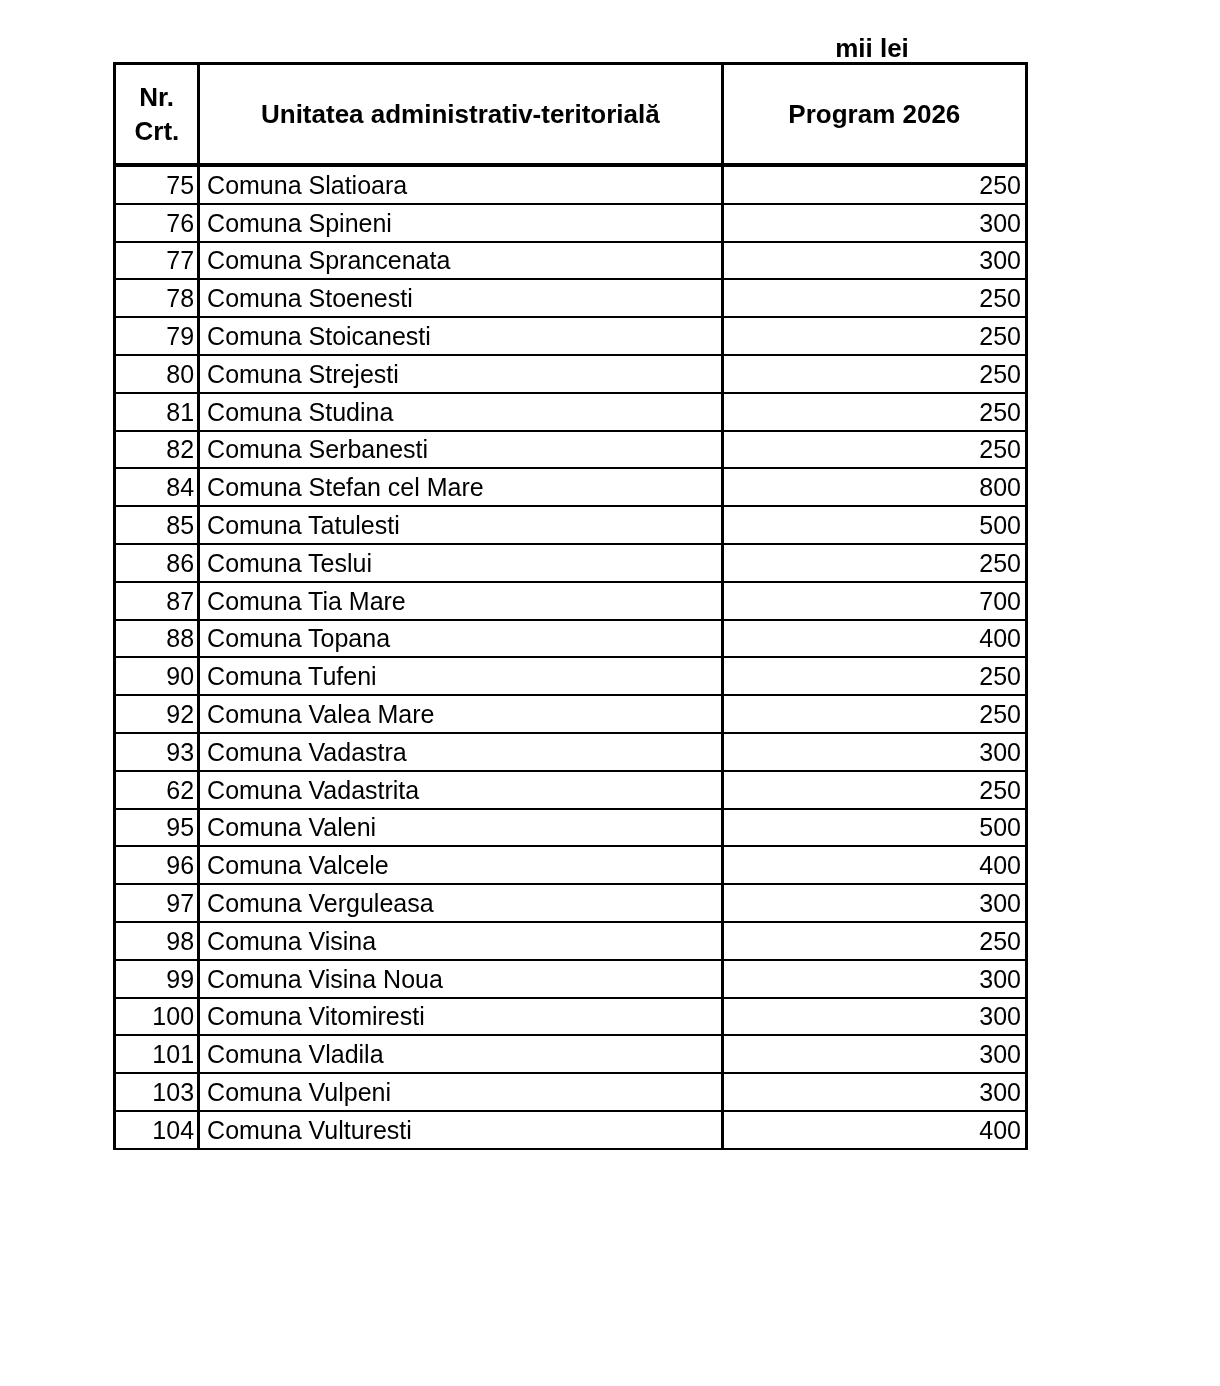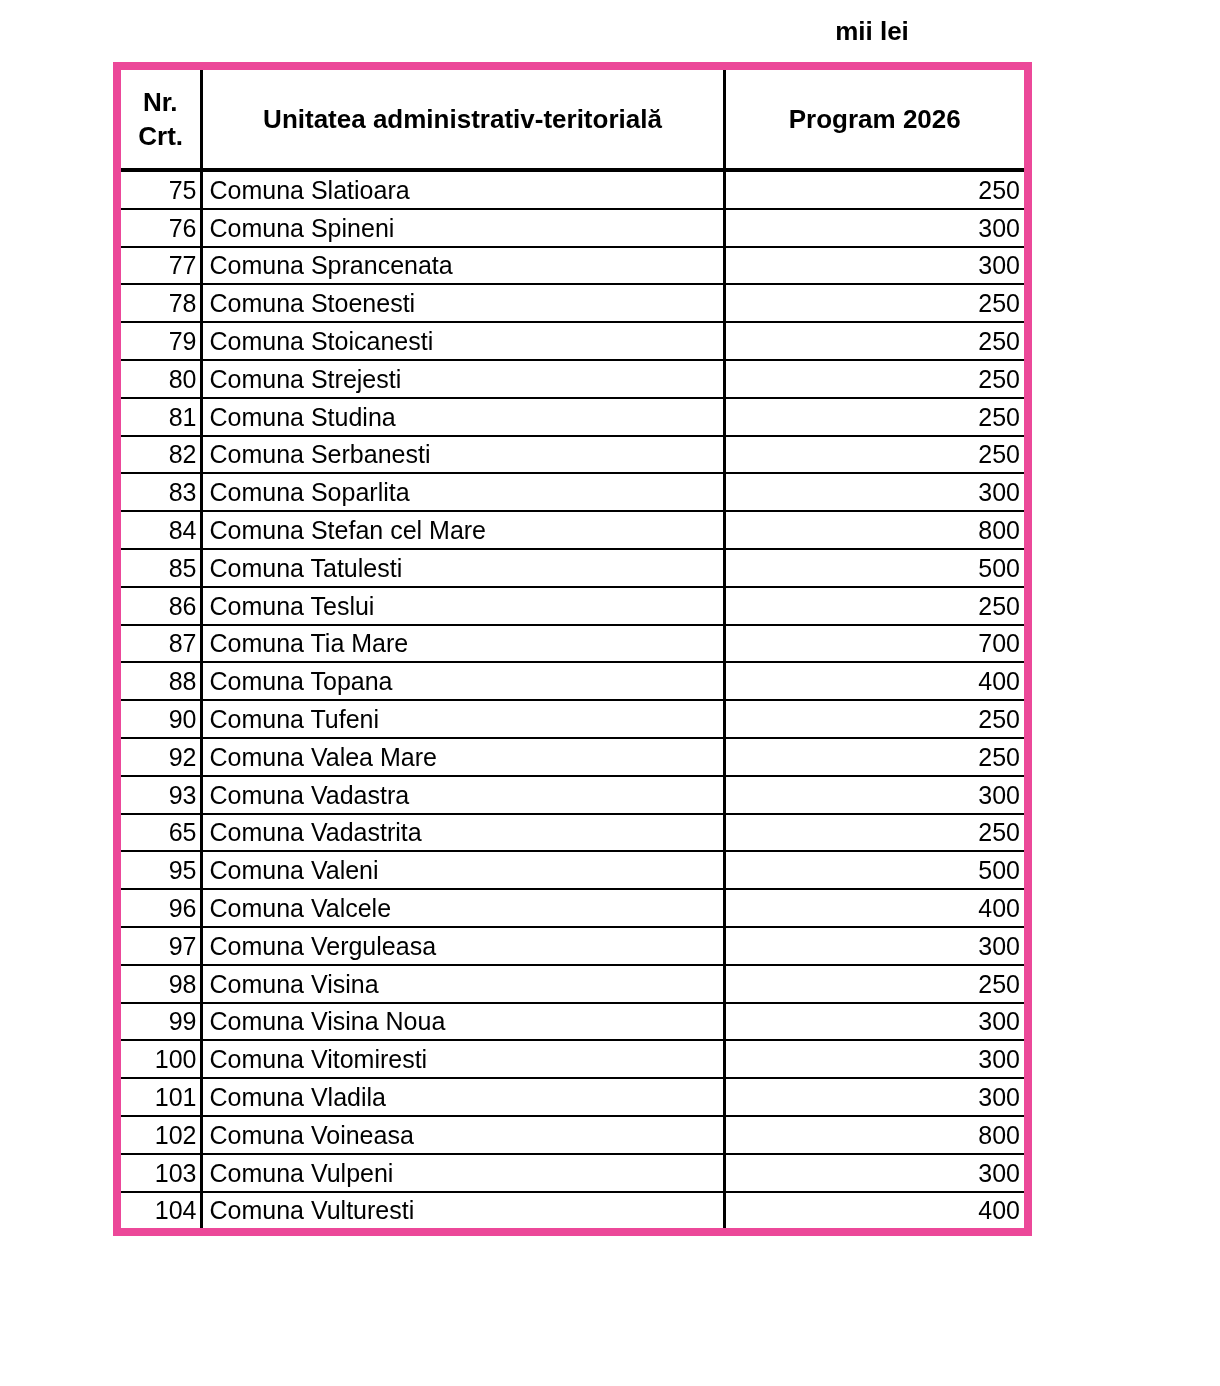--- a/index.html
+++ b/index.html
@@ -11,33 +11,33 @@
       width: 1220px;
       height: 1386px;
       position: relative;
       font-family: "Liberation Sans", sans-serif;
       color: #000;
     }
     .unit-label {
       position: absolute;
       left: 722px;
       width: 300px;
-      top: 15px;
+      top: 32px;
       text-align: center;
       font-weight: bold;
       font-size: 26px;
       line-height: 32px;
     }
     table.budget {
       position: absolute;
       left: 113px;
       top: 62px;
       width: 915px;
       border-collapse: collapse;
-      border: 8px solid #ec4899;
+      border: 2px solid #ec4899;
       table-layout: fixed;
     }
     table.budget col.c-nr { width: 84px; }
     table.budget col.c-name { width: 523px; }
     table.budget col.c-val { width: 304px; }
     table.budget th {
       height: 98px;
       border: 3px solid #000;
       border-bottom-width: 4px;
       font-weight: bold;
@@ -116,25 +116,20 @@
         <td class="nr">81</td>
         <td class="name">Comuna Studina</td>
         <td class="val">250</td>
       </tr>
     <tr>
         <td class="nr">82</td>
         <td class="name">Comuna Serbanesti</td>
         <td class="val">250</td>
       </tr>
     <tr>
-        <td class="nr">83</td>
-        <td class="name">Comuna Soparlita</td>
-        <td class="val">300</td>
-      </tr>
-    <tr>
         <td class="nr">84</td>
         <td class="name">Comuna Stefan cel Mare</td>
         <td class="val">800</td>
       </tr>
     <tr>
         <td class="nr">85</td>
         <td class="name">Comuna Tatulesti</td>
         <td class="val">500</td>
       </tr>
     <tr>
@@ -161,21 +156,21 @@
         <td class="nr">92</td>
         <td class="name">Comuna Valea Mare</td>
         <td class="val">250</td>
       </tr>
     <tr>
         <td class="nr">93</td>
         <td class="name">Comuna Vadastra</td>
         <td class="val">300</td>
       </tr>
     <tr>
-        <td class="nr">65</td>
+        <td class="nr">62</td>
         <td class="name">Comuna Vadastrita</td>
         <td class="val">250</td>
       </tr>
     <tr>
         <td class="nr">95</td>
         <td class="name">Comuna Valeni</td>
         <td class="val">500</td>
       </tr>
     <tr>
         <td class="nr">96</td>
@@ -199,25 +194,20 @@
       </tr>
     <tr>
         <td class="nr">100</td>
         <td class="name">Comuna Vitomiresti</td>
         <td class="val">300</td>
       </tr>
     <tr>
         <td class="nr">101</td>
         <td class="name">Comuna Vladila</td>
         <td class="val">300</td>
-      </tr>
-    <tr>
-        <td class="nr">102</td>
-        <td class="name">Comuna Voineasa</td>
-        <td class="val">800</td>
       </tr>
     <tr>
         <td class="nr">103</td>
         <td class="name">Comuna Vulpeni</td>
         <td class="val">300</td>
       </tr>
     <tr>
         <td class="nr">104</td>
         <td class="name">Comuna Vulturesti</td>
         <td class="val">400</td>

